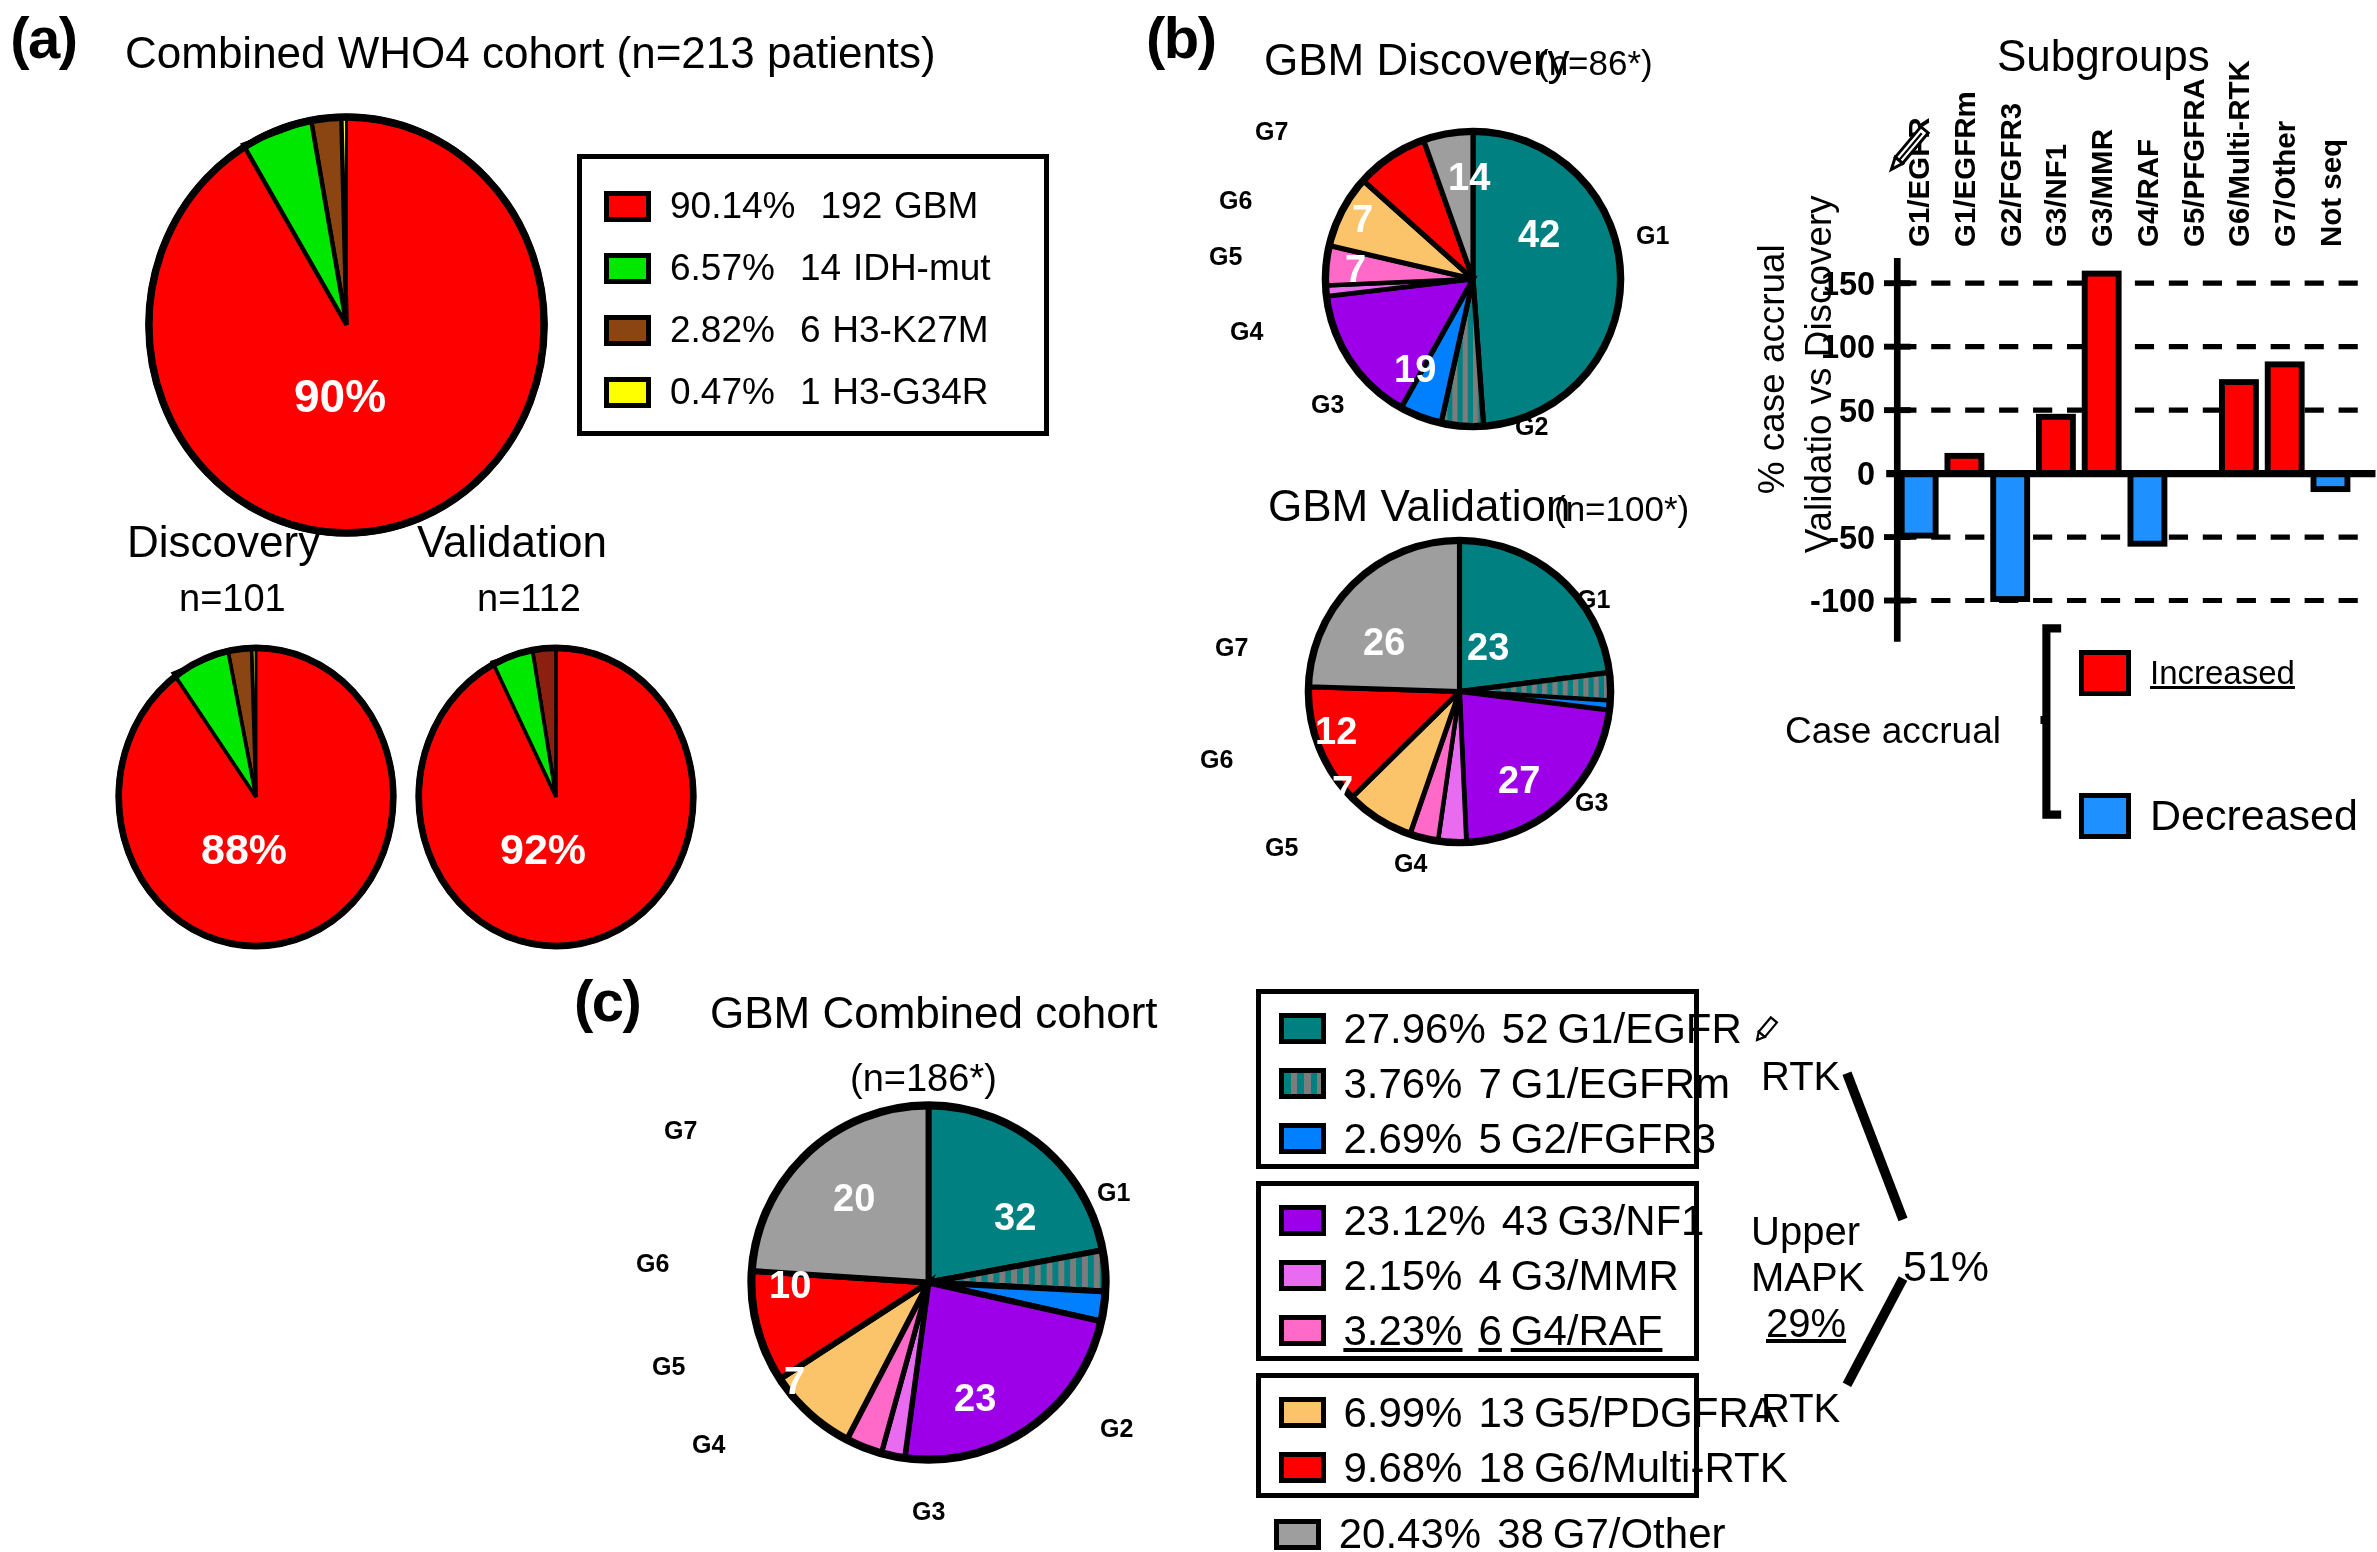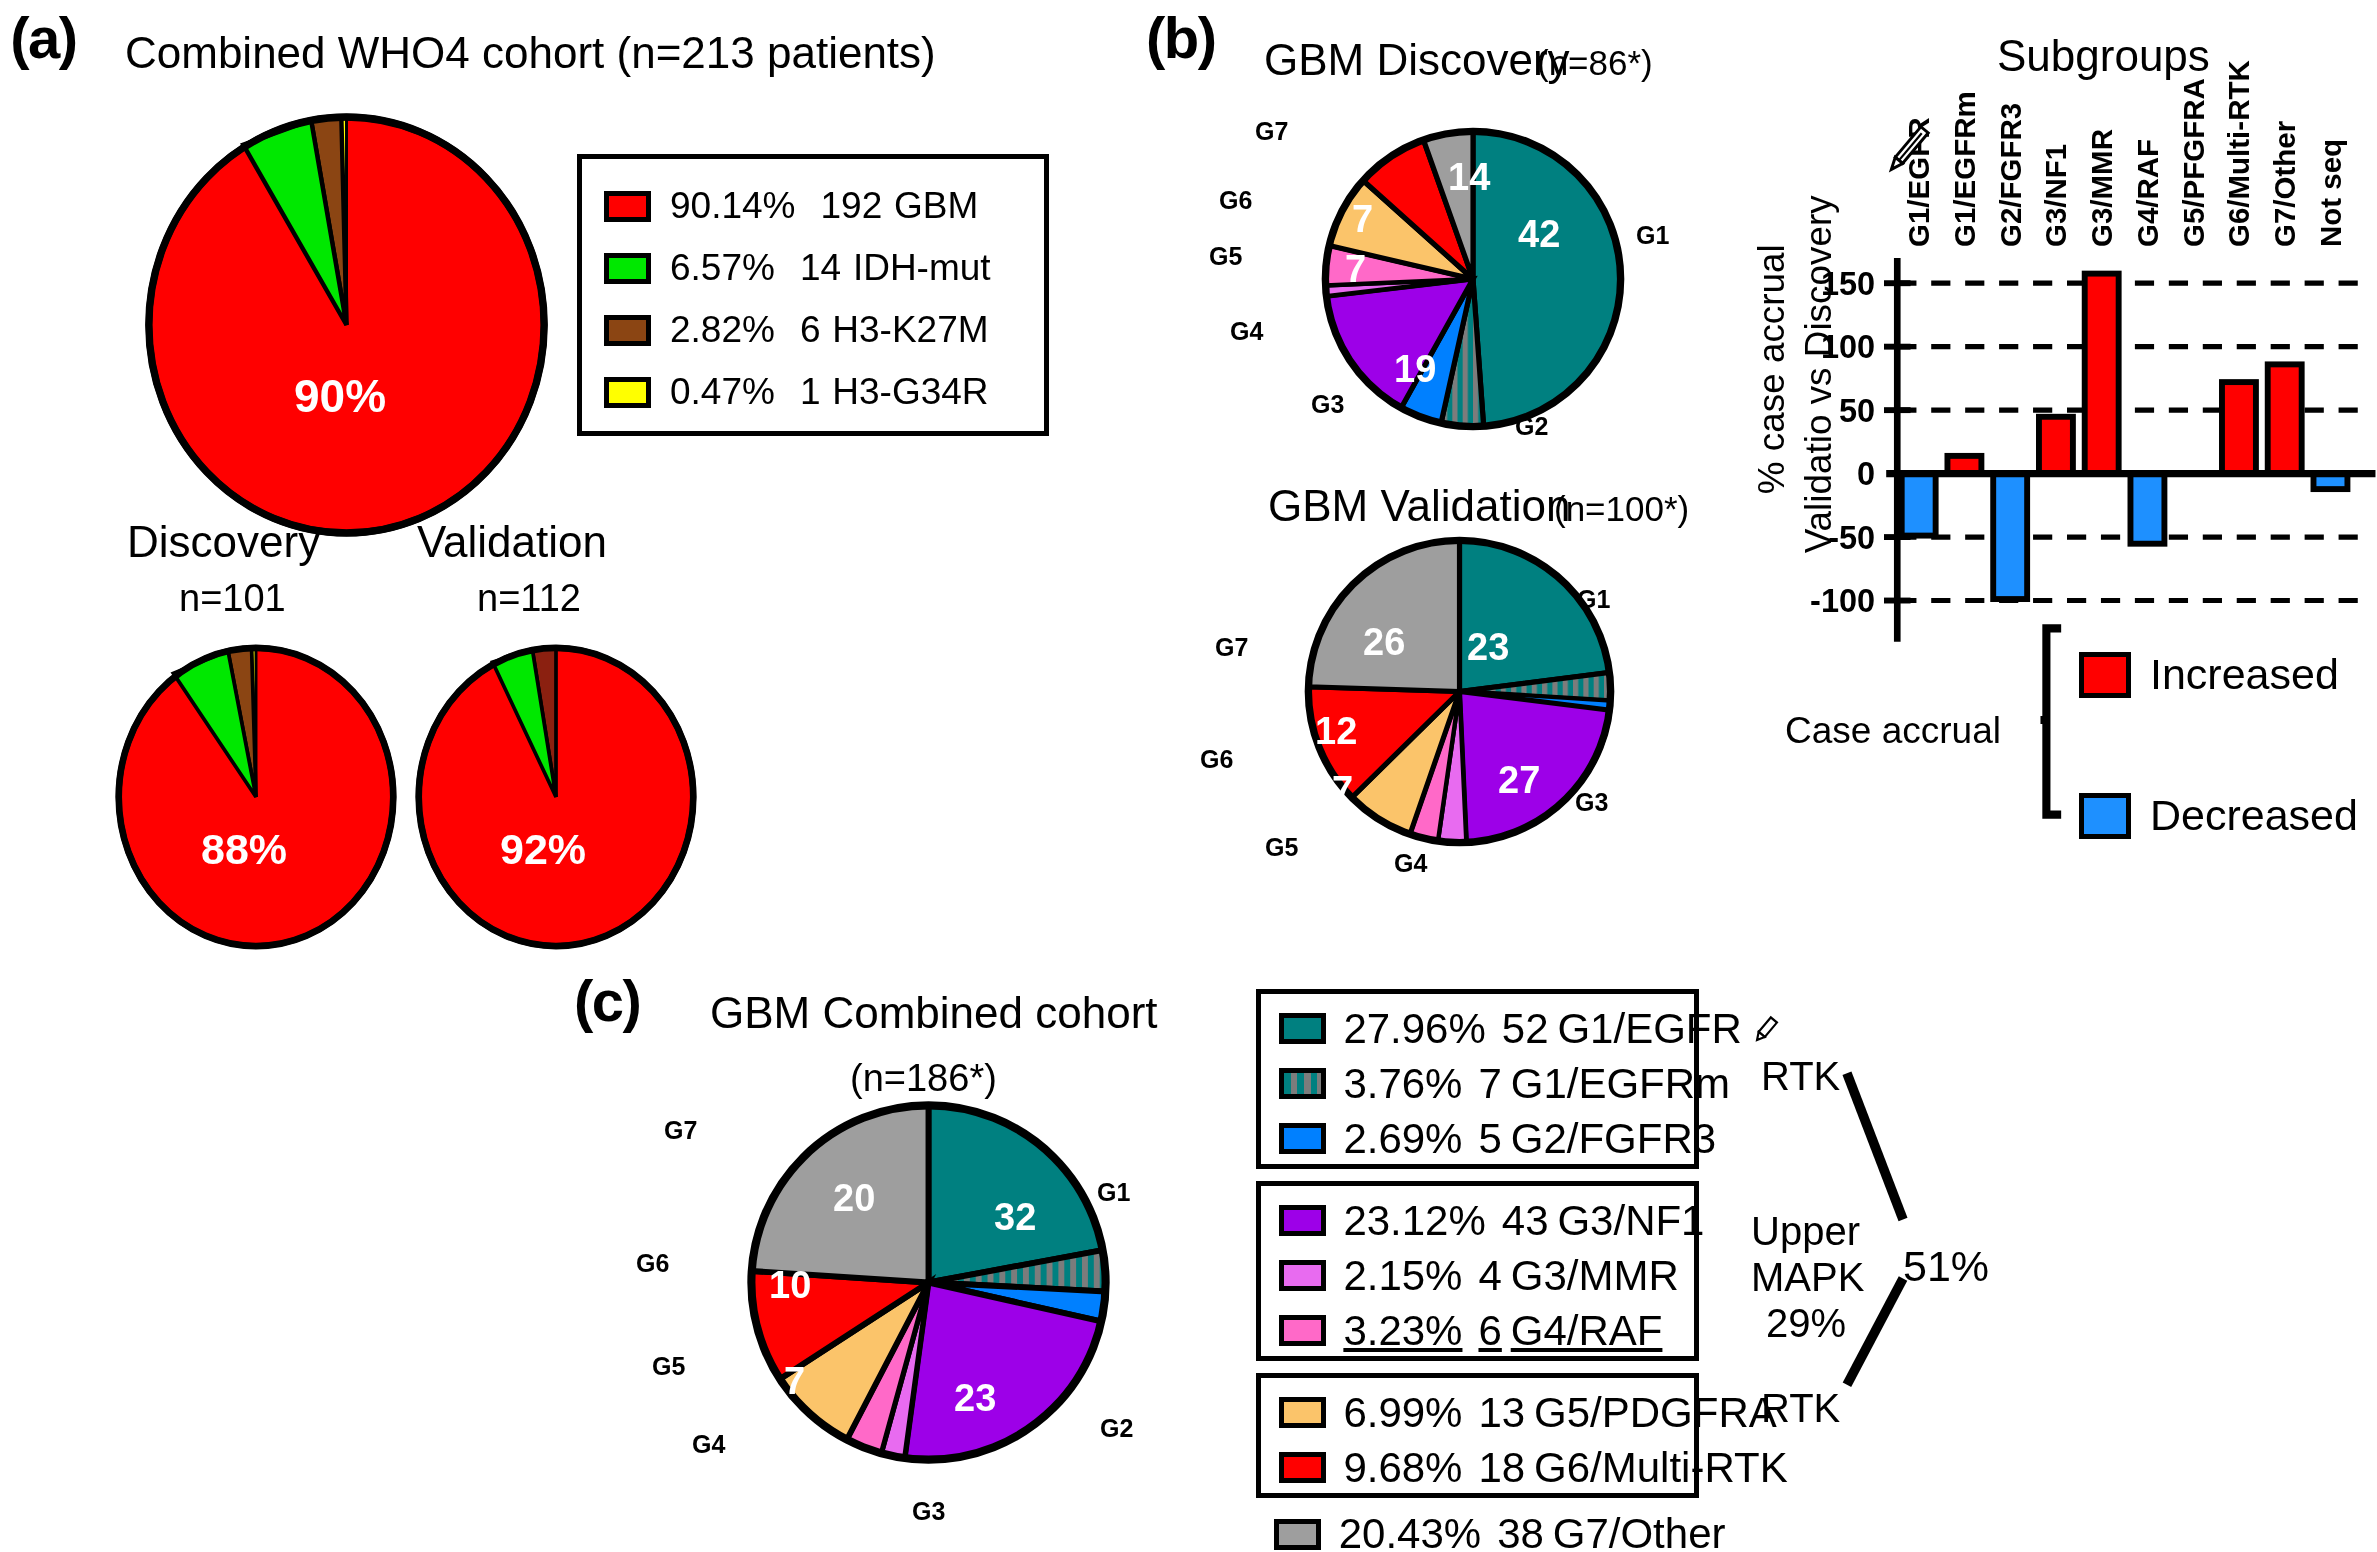--- a/index.html
+++ b/index.html
@@ -258,21 +258,21 @@
 </div>
 
 <div class="abs bigtxt" style="left:1785px;top:710px;">Case accrual</div>
 <div class="abs" style="left:2039px;top:624px;">
   <svg width="26.6" height="195" viewBox="0 0 36 264">
     <path d="M30 6 L10 6 L10 130 L2 130 L10 130 L10 258 L30 258" fill="none" stroke="#000" stroke-width="11"></path>
   </svg>
 </div>
 <div class="abs legend-row" style="left:2079px;top:650px;">
   <span class="swatch" style="background:#FF0000;width:52px;height:46px;"></span>
-  <span class="legend-txt" style="font-size:43px;">Increased</span>
+  <span class="legend-txt" style="font-size:33px;text-decoration:underline;">Increased</span>
 </div>
 <div class="abs legend-row" style="left:2079px;top:744px;margin-top:47px;">
   <span class="swatch" style="background:#1E90FF;width:52px;height:46px;"></span>
   <span class="legend-txt" style="font-size:43px;">Decreased</span>
 </div>
 
 <div class="abs panel-letter" style="left:574px;top:967px;">(c)</div>
 <div class="abs title" style="left:710px;top:988px;">GBM Combined cohort</div>
 <div class="abs subn" style="left:850px;top:1057px;">(n=186*)</div>
 
@@ -388,21 +388,21 @@
 <div class="abs legend-row" style="left:1274px;top:1510px;">
   <span class="swatch" style="background:#9E9E9E;"></span>
   <span class="legend-txt-b">20.43%</span>
   <span class="legend-txt-b" style="margin-left:16px;">38</span>
   <span class="legend-txt-b" style="margin-left:8.9px;">G7/Other</span>
 </div>
 
 <div class="abs bigtxt" style="left:1761px;top:1054px;font-size:40px;">RTK</div>
 <div class="abs bigtxt" style="left:1751px;top:1209px;font-size:40px;">Upper</div>
 <div class="abs bigtxt" style="left:1751px;top:1255px;font-size:40px;">MAPK</div>
-<div class="abs bigtxt" style="left:1766px;top:1301px;font-size:40px;">29%</div>
+<div class="abs bigtxt" style="left:1766px;top:1301px;font-size:40px;text-decoration:underline;">29%</div>
 <div class="abs bigtxt" style="left:1761px;top:1386px;font-size:40px;">RTK</div>
 <div class="abs bigtxt" style="left:1903px;top:1242px;font-size:43px;">51%</div>
 
 <div class="abs" style="left:1838px;top:1063px;">
   <svg width="133" height="332" viewBox="0 0 180 450">
     <line x1="12" y1="14" x2="88" y2="212" stroke="#000" stroke-width="13"></line>
     <line x1="88" y1="292" x2="12" y2="436" stroke="#000" stroke-width="13"></line>
   </svg>
 </div>
 

